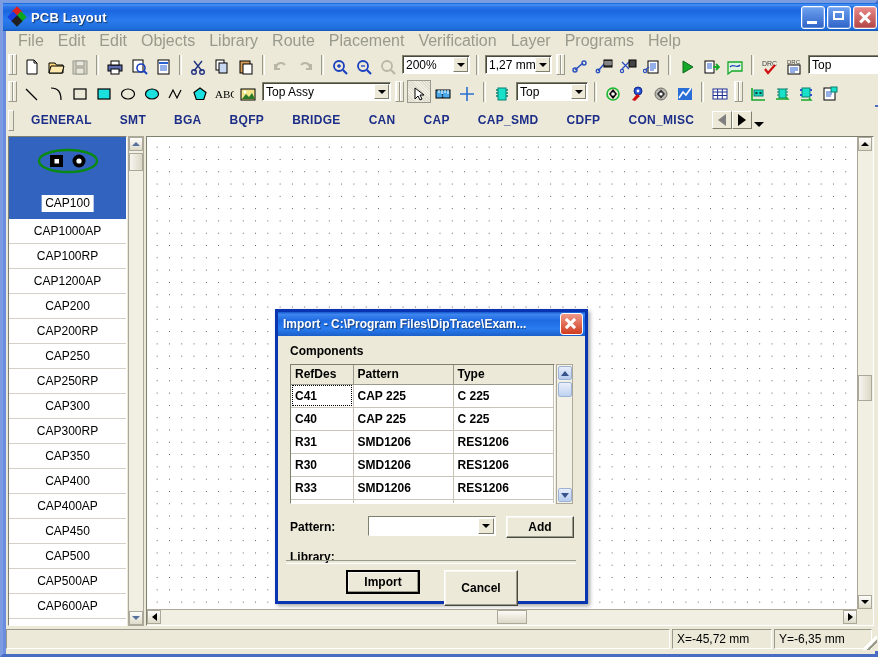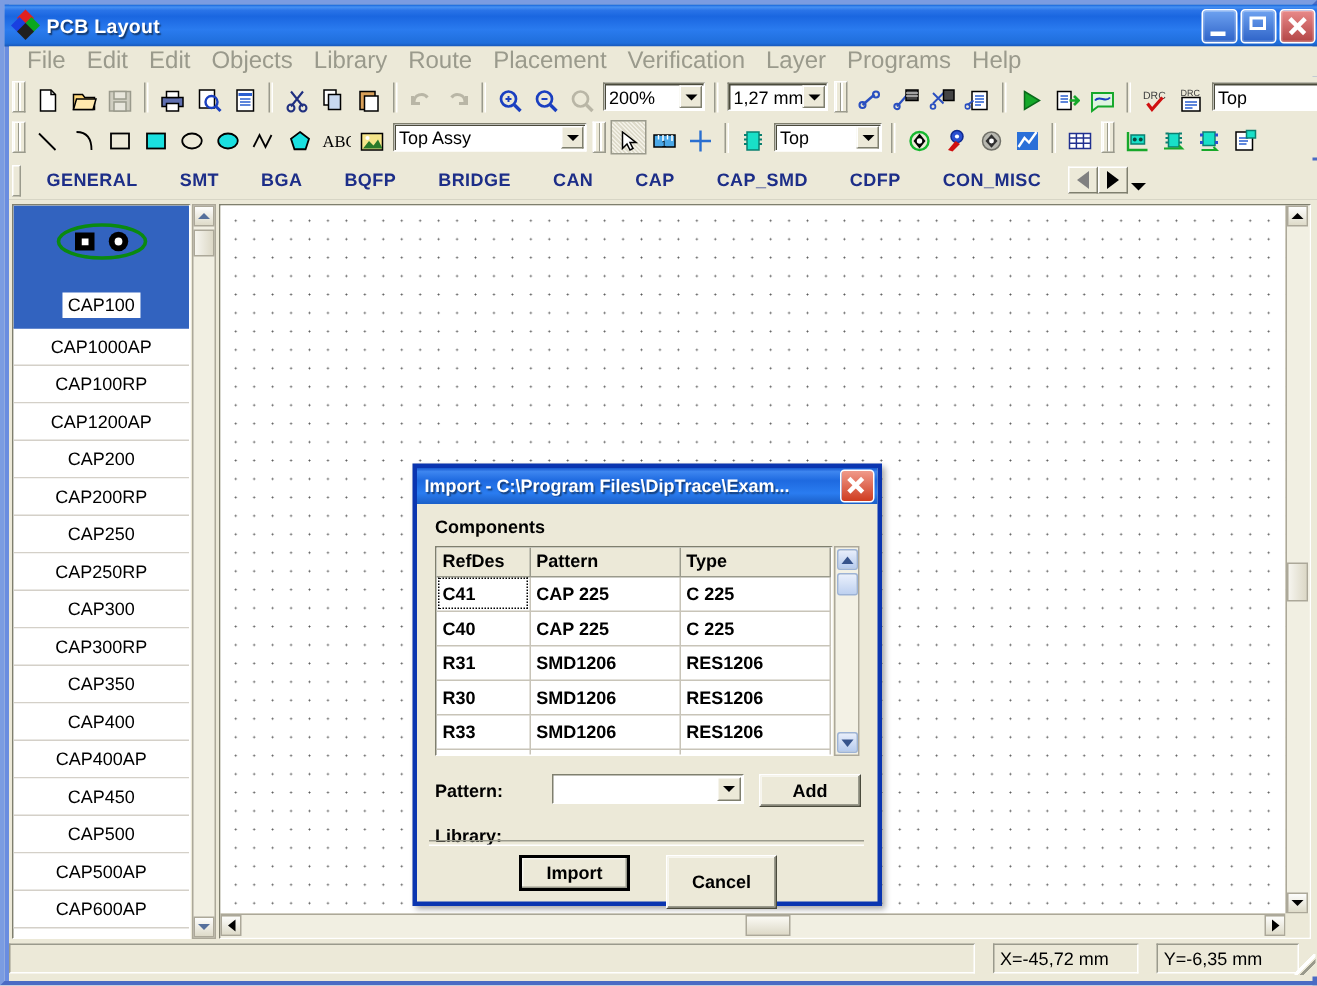--- a/index.html
+++ b/index.html
@@ -289,21 +289,21 @@
   .btn.default{border:2px solid #000;box-shadow:inset -1px -1px 0 #9a9a8c, inset 1px 1px 0 #f7f6ef;}
   .dlg-sep{position:absolute;left:8px;top:224px;width:290px;height:2px;border-top:1px solid #9a9a8c;border-bottom:1px solid #fff;}
 
   
   .statusbar{
     position:absolute;left:3px;bottom:3px;width:872px;height:24px;background:#ece9d8;
     display:flex;align-items:center;
   }
   .sb-panel{
     height:20px;border:1px solid;border-color:#9a9a8c #fff #fff #9a9a8c;box-sizing:border-box;
-    display:flex;align-items:center;padding-left:4px;font-size:12px;color:#000;margin-right:12px;
+    display:flex;align-items:center;padding-left:4px;font-size:12px;color:#000;margin-right:2px;
   }
   .sb-grip{
     position:absolute;right:1px;bottom:1px;width:14px;height:14px;
     background:
       linear-gradient(135deg,transparent 45%,#fff 45%,#fff 58%,transparent 58%),
       linear-gradient(135deg,transparent 62%,#9a9a8c 62%,#9a9a8c 72%,transparent 72%);
   }
 </style>
 </head>
 <body>

